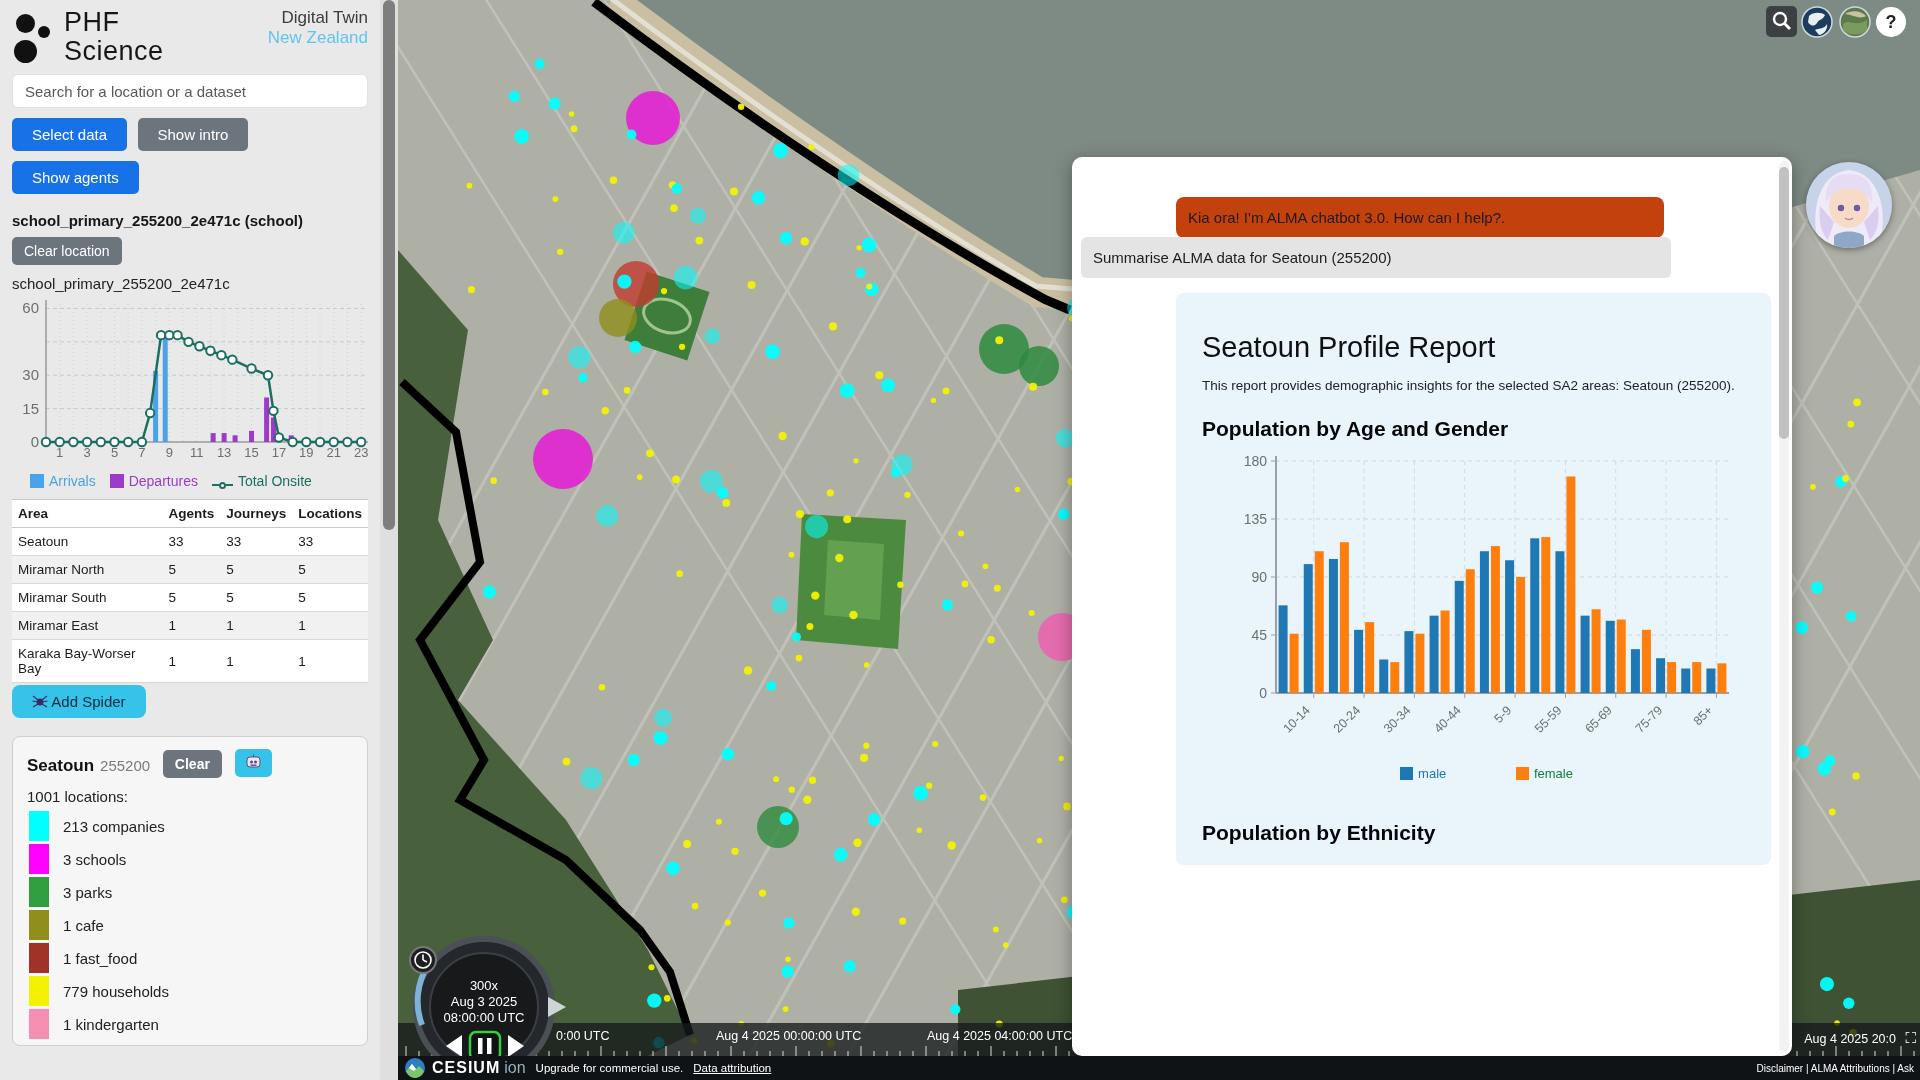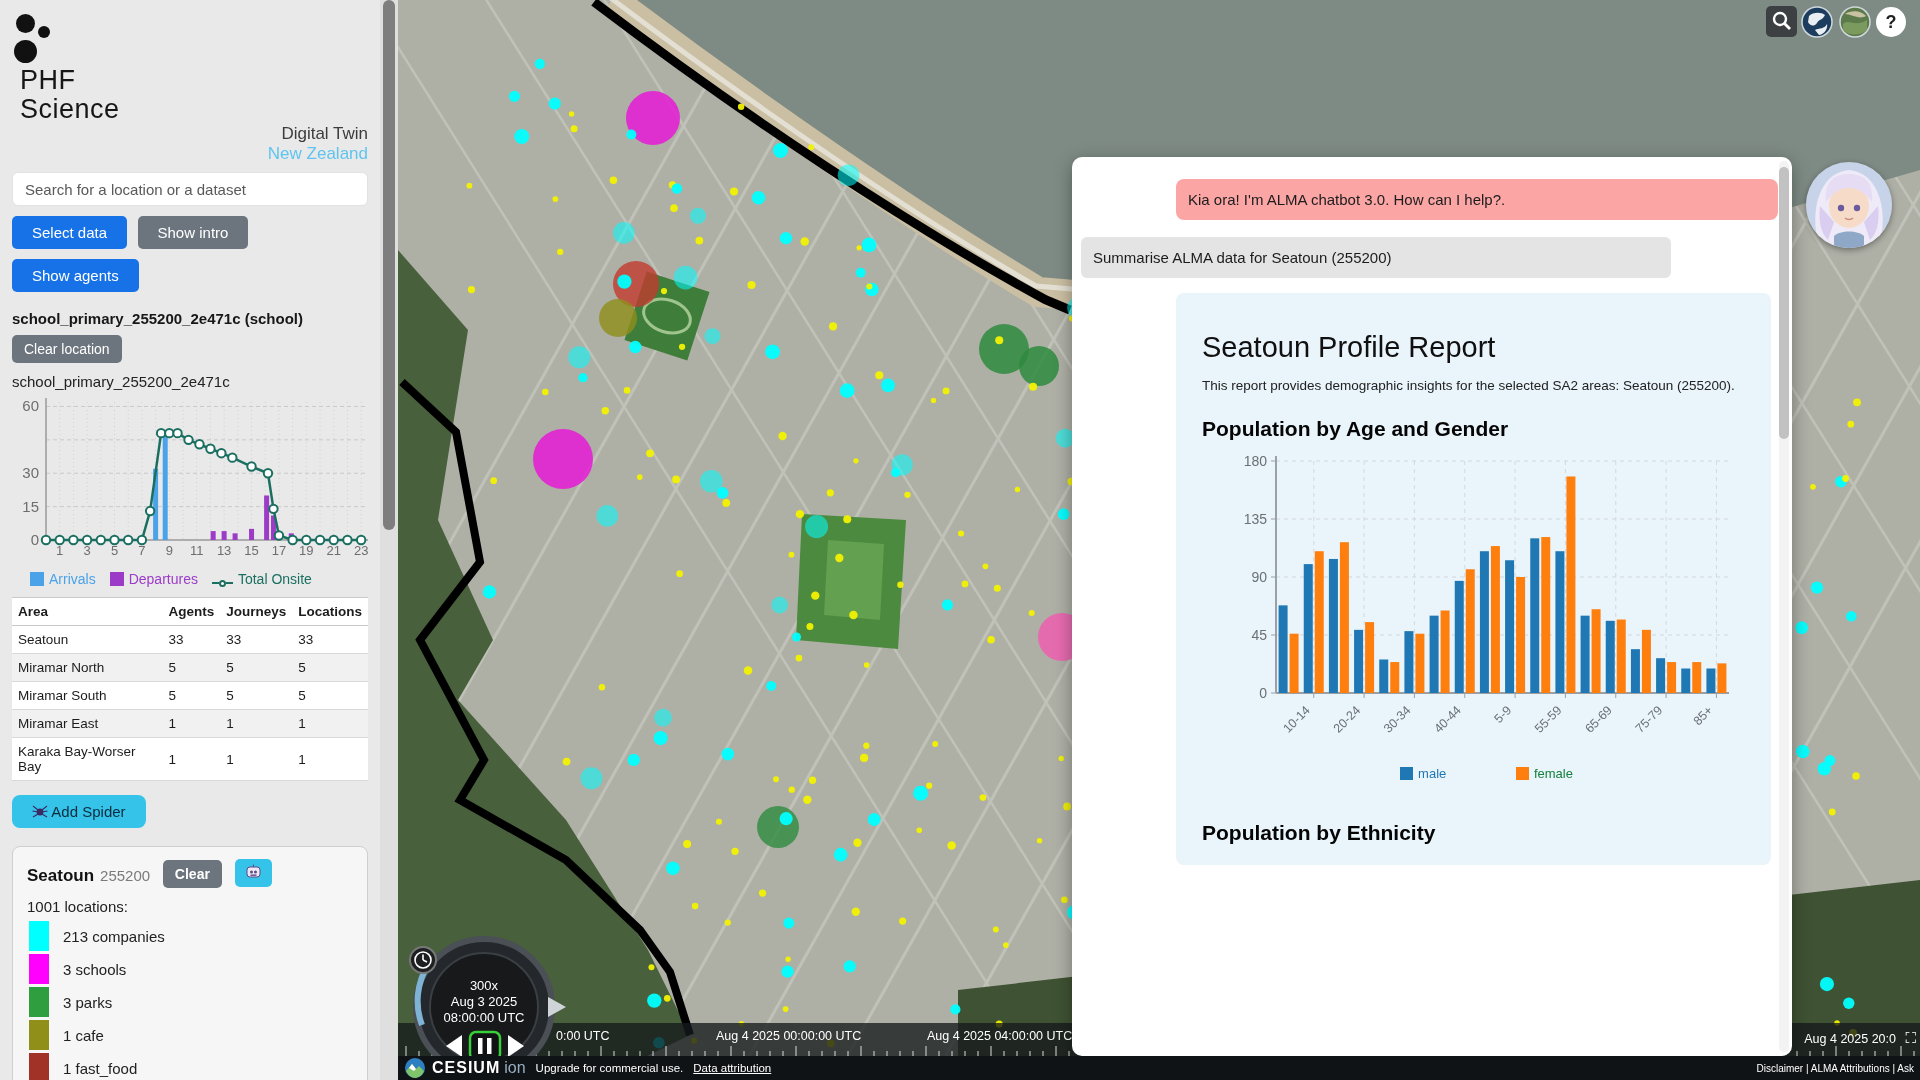--- a/index.html
+++ b/index.html
@@ -3,21 +3,21 @@
 <meta charset="utf-8">
 <style>
   html,body{margin:0;padding:0;background:#000;}
   *{box-sizing:border-box;font-family:"Liberation Sans",sans-serif;}
   #screen{position:relative;width:1920px;height:1080px;overflow:hidden;background:#aeb0a6;}
   .abs{position:absolute;}
   
   #sidebar{left:0;top:0;width:380px;height:1080px;background:#e9e9e9;z-index:30;padding:8px 12px;}
   #sb-scroll{left:380px;top:0;width:18px;height:1080px;background:#dfdfdf;z-index:31;}
   #sb-thumb{left:3px;top:0;width:12px;height:530px;background:#7e7e7e;border-radius:6px;}
-  .logo-row{display:flex;align-items:flex-start;flex-direction:column;}
+  .logo-row{display:flex;align-items:flex-start;}
   .logo-dots{width:44px;height:54px;position:relative;margin-top:4px;}
   .logo-dots i{position:absolute;border-radius:50%;background:#111;}
   .brand{font-size:27px;line-height:29px;color:#161616;font-weight:500;letter-spacing:.5px;}
   .app-title{margin-left:auto;text-align:right;}
   .app-title .t1{font-size:17px;color:#3c3c3c;}
   .app-title .t2{font-size:17px;color:#5fc4ef;}
   #search{width:356px;height:34px;margin-top:8px;border:1px solid #e2e2e2;border-radius:6px;background:#fff;padding:0 12px;font-size:15px;color:#444;}
   #search::placeholder{color:#595959;}
   .btn{display:inline-block;border:none;border-radius:5px;color:#fff;font-size:15px;padding:8px 20px;cursor:pointer;}
   .btn-blue{background:#1672e6;}
@@ -40,21 +40,21 @@
   .card-title span.code{color:#7a7a7a;margin-left:6px;font-size:15px;}
   .mini-btn{border:none;border-radius:5px;color:#fff;font-size:14px;padding:6px 12px;margin-left:8px;vertical-align:2px;font-weight:bold;}
   .loc-line{font-size:15px;color:#222;margin:10px 0 6px;}
   .loc-item{display:flex;align-items:center;margin:3px 0;font-size:15px;color:#222;}
   .loc-item .chip{width:20px;height:30px;margin:0 14px 0 2px;flex:none;}
   
   #mapwrap{left:398px;top:0;width:1522px;height:1080px;z-index:1;}
   
   #chat{left:1072px;top:157px;width:720px;height:899px;background:#fff;border-radius:10px;box-shadow:0 4px 18px rgba(0,0,0,.35);z-index:40;overflow:hidden;}
   .bub{position:absolute;border-radius:8px;font-size:15px;color:#1c1c1c;padding:12px;}
-  #bub-greet{left:104px;top:22px;width:602px;background:#fca5a5;}
+  #bub-greet{left:104px;top:40px;width:488px;background:#c2410c;}
   #bub-user{left:9px;top:80px;width:590px;background:#e4e4e4;border-radius:6px;}
   #report{left:104px;top:136px;width:595px;height:572px;background:#e9f4fb;border-radius:8px;overflow:hidden;}
   #report h1{font-weight:400;font-size:29px;color:#101010;margin:26px 0 0 14px;}
   #report .intro{font-size:13.5px;color:#222;margin:14px 0 0 14px;}
   #report h2{font-weight:bold;font-size:21px;color:#050505;margin:24px 0 0 14px;}
   #chat-scroll{left:707px;top:4px;width:10px;height:891px;background:#f3f3f3;border-radius:5px;}
   #chat-thumb{left:0px;top:6px;width:10px;height:272px;background:#c2c2c2;border-radius:5px;}
   #age-legend{width:505px;margin:4px 0 0 46px;text-align:center;font-size:13px;}
   #age-legend .it{margin:0 10px;}
   #age-legend .sq{display:inline-block;width:13px;height:13px;vertical-align:-2px;margin-right:5px;}
@@ -630,21 +630,21 @@
           </tr>
         <tr>
             <td>Karaka Bay-Worser Bay</td>
             <td>1</td>
             <td>1</td>
             <td>1</td>
           </tr>
       </tbody>
     </table>
 
-    <div style="margin-top:14px;">
+    <div style="margin-top:2px;">
       <button class="btn btn-cyan" style="border-radius:8px;">
         <svg width="16" height="14" viewBox="0 0 16 14" style="vertical-align:-2px;">
             <circle cx="8" cy="7" r="3.4" fill="#3b2a63"></circle>
             <g stroke="#3b2a63" stroke-width="1.1" fill="none">
               <path d="M6,5 L1,1"></path>
               <path d="M6,7 L0.5,6"></path>
               <path d="M6,9 L1,12"></path>
               <path d="M10,5 L15,1"></path>
               <path d="M10,7 L15.5,6"></path>
               <path d="M10,9 L15,12"></path>

